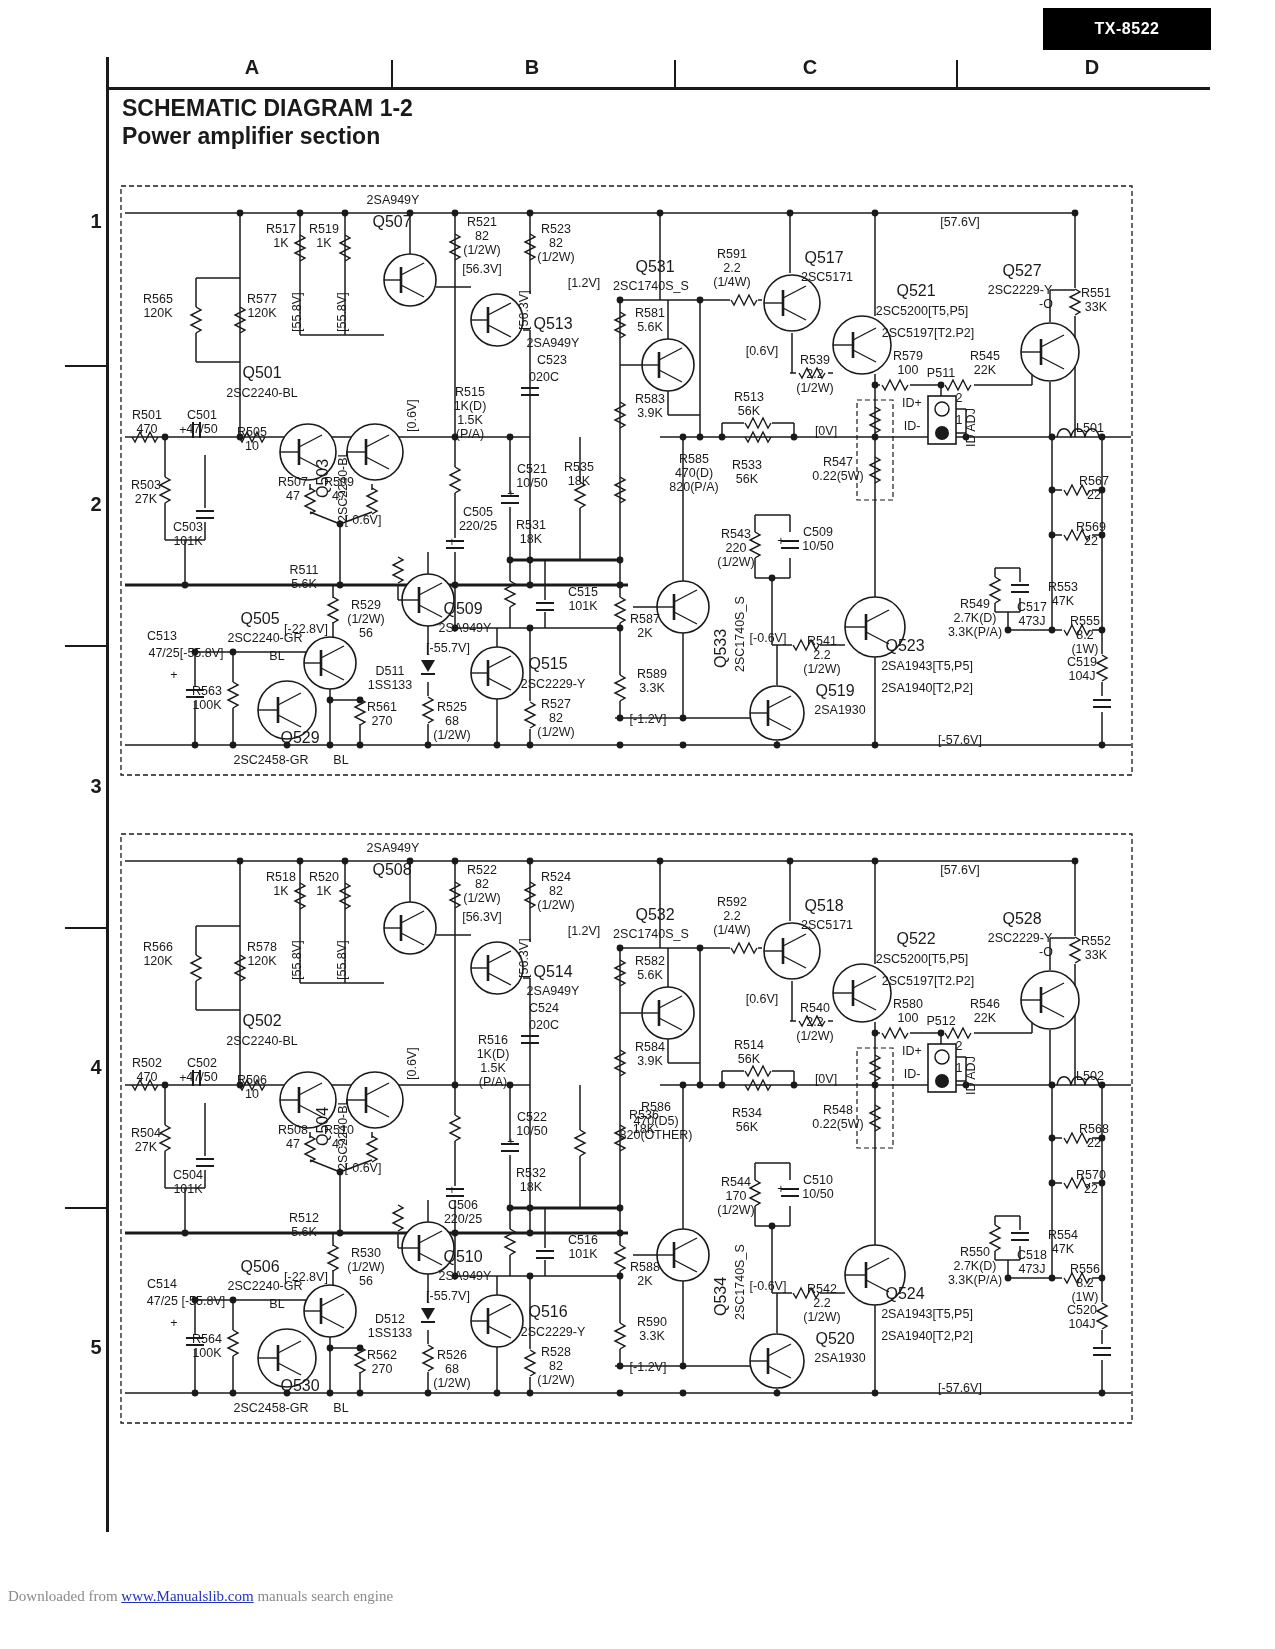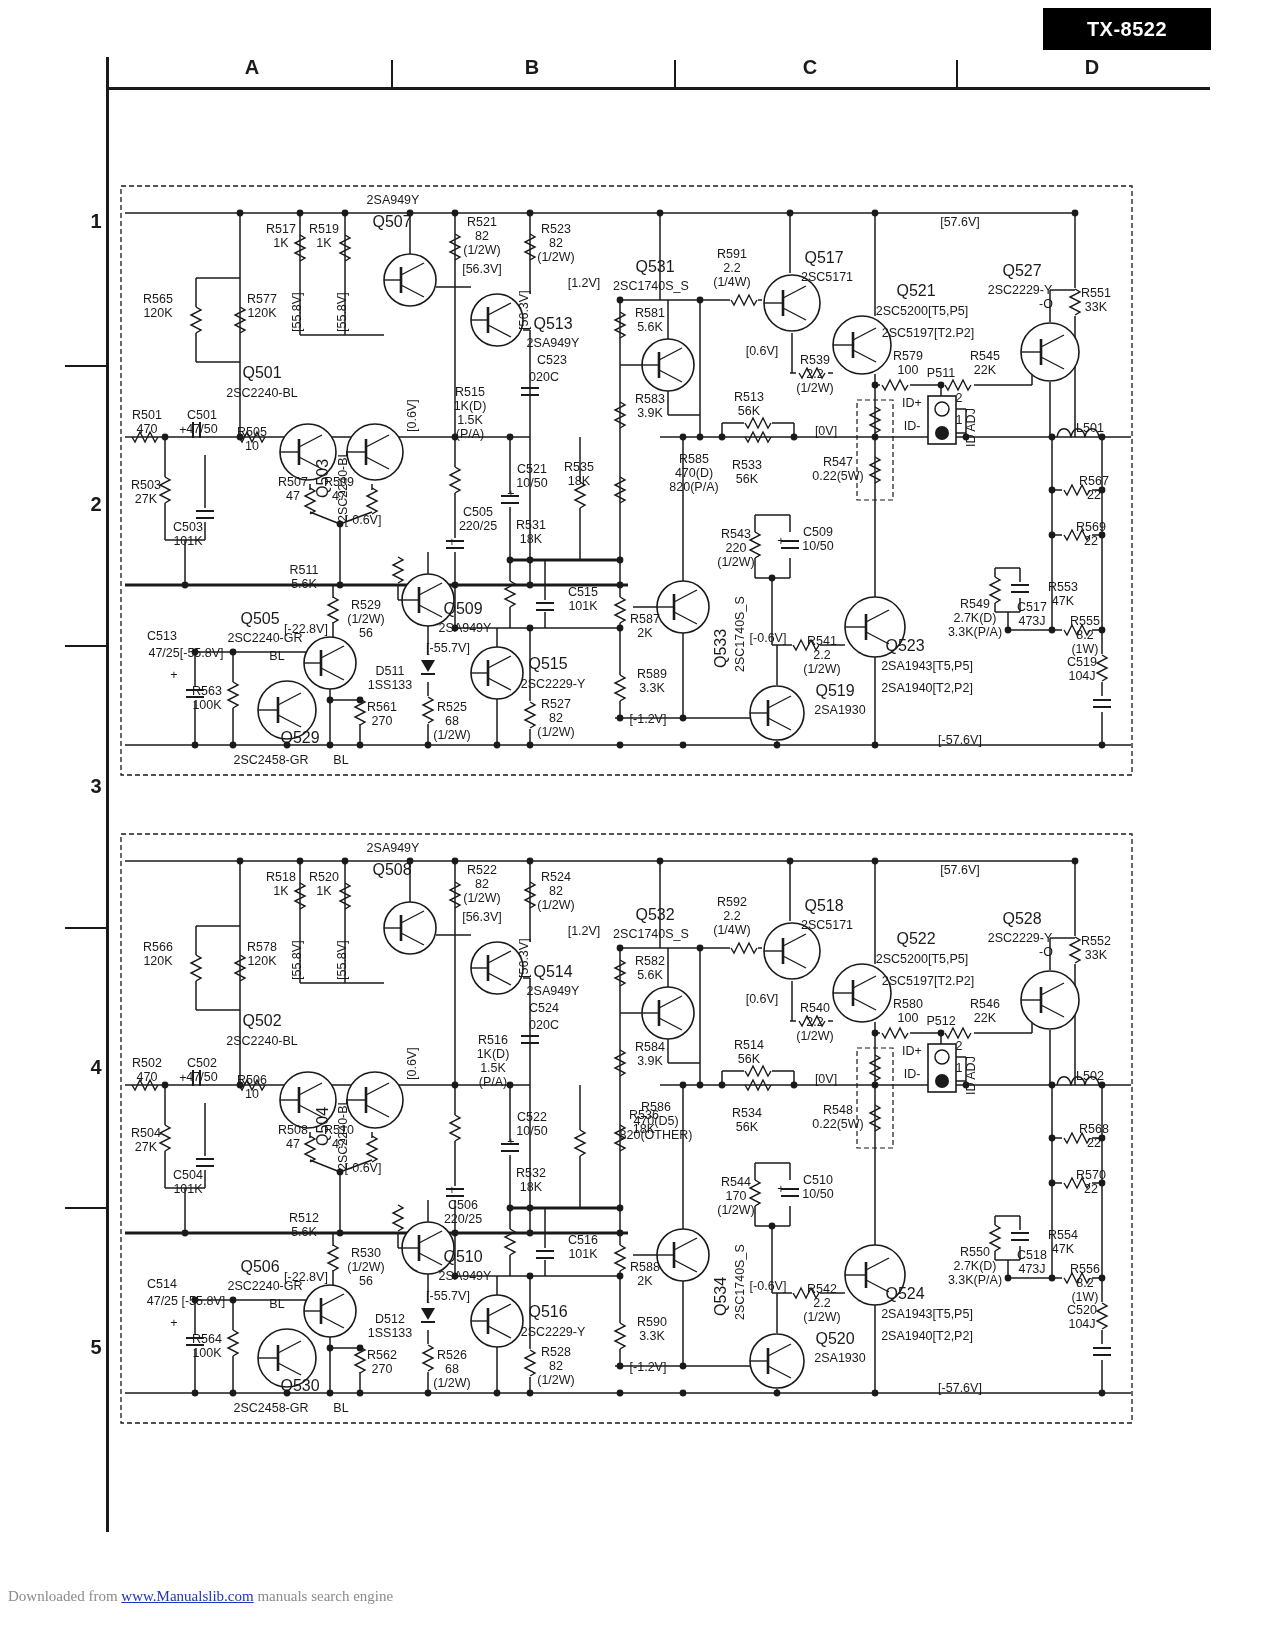--- a/index.html
+++ b/index.html
@@ -2,21 +2,21 @@
 <html><head>
 <meta charset="utf-8">
 <style>
   html,body{margin:0;padding:0;background:#fff;}
   #stage{position:relative;width:1275px;height:1649px;background:#fff;overflow:hidden;
          font-family:"Liberation Sans","DejaVu Sans",sans-serif;color:#1a1a1a;}
   .hline,.vline{position:absolute;background:#1a1a1a;}
   #title{position:absolute;left:122px;top:94px;font-size:23px;font-weight:bold;line-height:1.22;}
   #badge{position:absolute;left:1043px;top:8px;width:168px;height:42px;background:#000;
          display:flex;align-items:center;justify-content:center;}
-  #badge span{color:#fff;font-size:20px;font-weight:bold;letter-spacing:.5px;}
+  #badge span{color:#fff;font-size:16px;font-weight:bold;letter-spacing:.5px;}
   .colLabel,.rowLabel{position:absolute;font-size:20px;font-weight:bold;transform:translateX(-50%);}
   .lbl{position:absolute;font-size:12.5px;line-height:1.12;white-space:pre-line;text-align:center;
        transform:translateX(-50%);}
   .lbl.big{font-size:16px;}
   .lbl.rot,.lbl.rotbig{transform-origin:0 0;transform:rotate(-90deg);text-align:left;white-space:nowrap;}
   .lbl.rotbig{font-size:16px;}
   #art{position:absolute;left:0;top:0;}
   #footer{position:absolute;left:8px;top:1588px;font-size:15px;
           font-family:"Liberation Serif","DejaVu Serif",serif;color:#8a8a8a;}
   #footer a{color:#2233bb;text-decoration:underline;cursor:pointer;}
@@ -738,20 +738,24 @@
   <div class="vline" style="left:674px;top:60px;width:1.5px;height:28px;"></div>
   <div class="vline" style="left:956px;top:60px;width:1.5px;height:28px;"></div>
   <div class="hline" style="left:65px;top:365px;width:42px;height:1.5px;"></div>
   <div class="hline" style="left:65px;top:645px;width:42px;height:1.5px;"></div>
   <div class="hline" style="left:65px;top:927px;width:42px;height:1.5px;"></div>
   <div class="hline" style="left:65px;top:1207px;width:42px;height:1.5px;"></div>
 
   <div id="badge">
       <span>TX-8522</span>
     </div>
+  <div id="title">
+    <div>SCHEMATIC DIAGRAM 1-2</div>
+    <div>Power amplifier section</div>
+  </div>
 
   <div id="colLabels">
       <div class="colLabel" style="left: 252px; top: 56px;">A</div>
       <div class="colLabel" style="left: 532px; top: 56px;">B</div>
       <div class="colLabel" style="left: 810px; top: 56px;">C</div>
       <div class="colLabel" style="left: 1092px; top: 56px;">D</div>
     </div>
   <div id="rowLabels">
       <div class="rowLabel" style="left: 96px; top: 210px;">1</div>
       <div class="rowLabel" style="left: 96px; top: 493px;">2</div>

